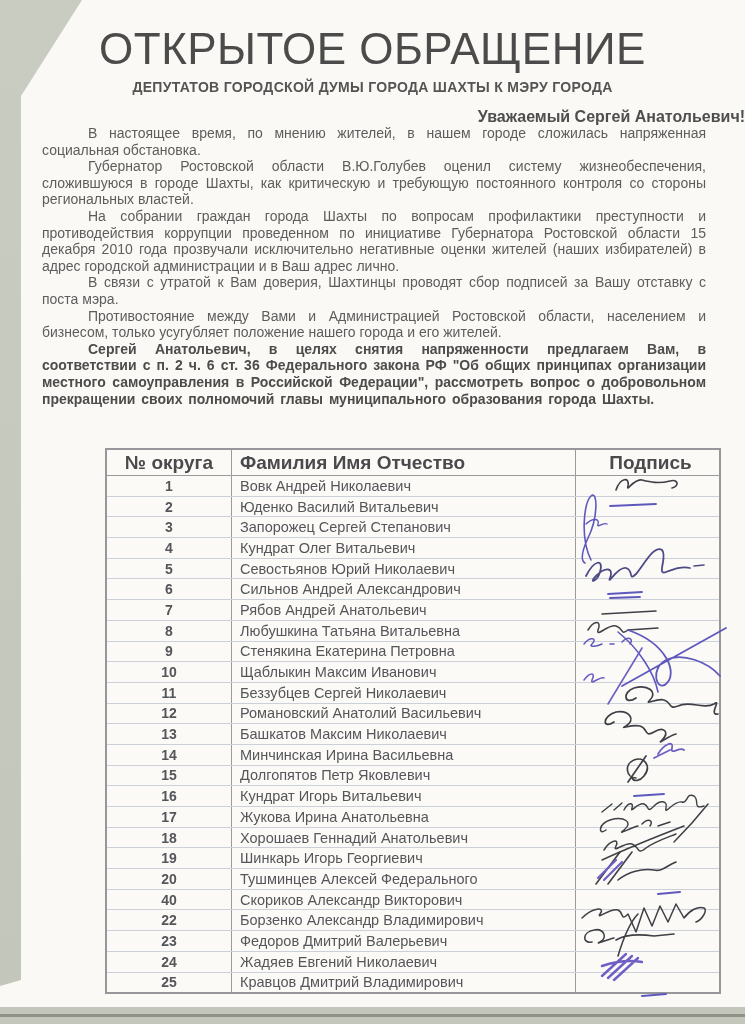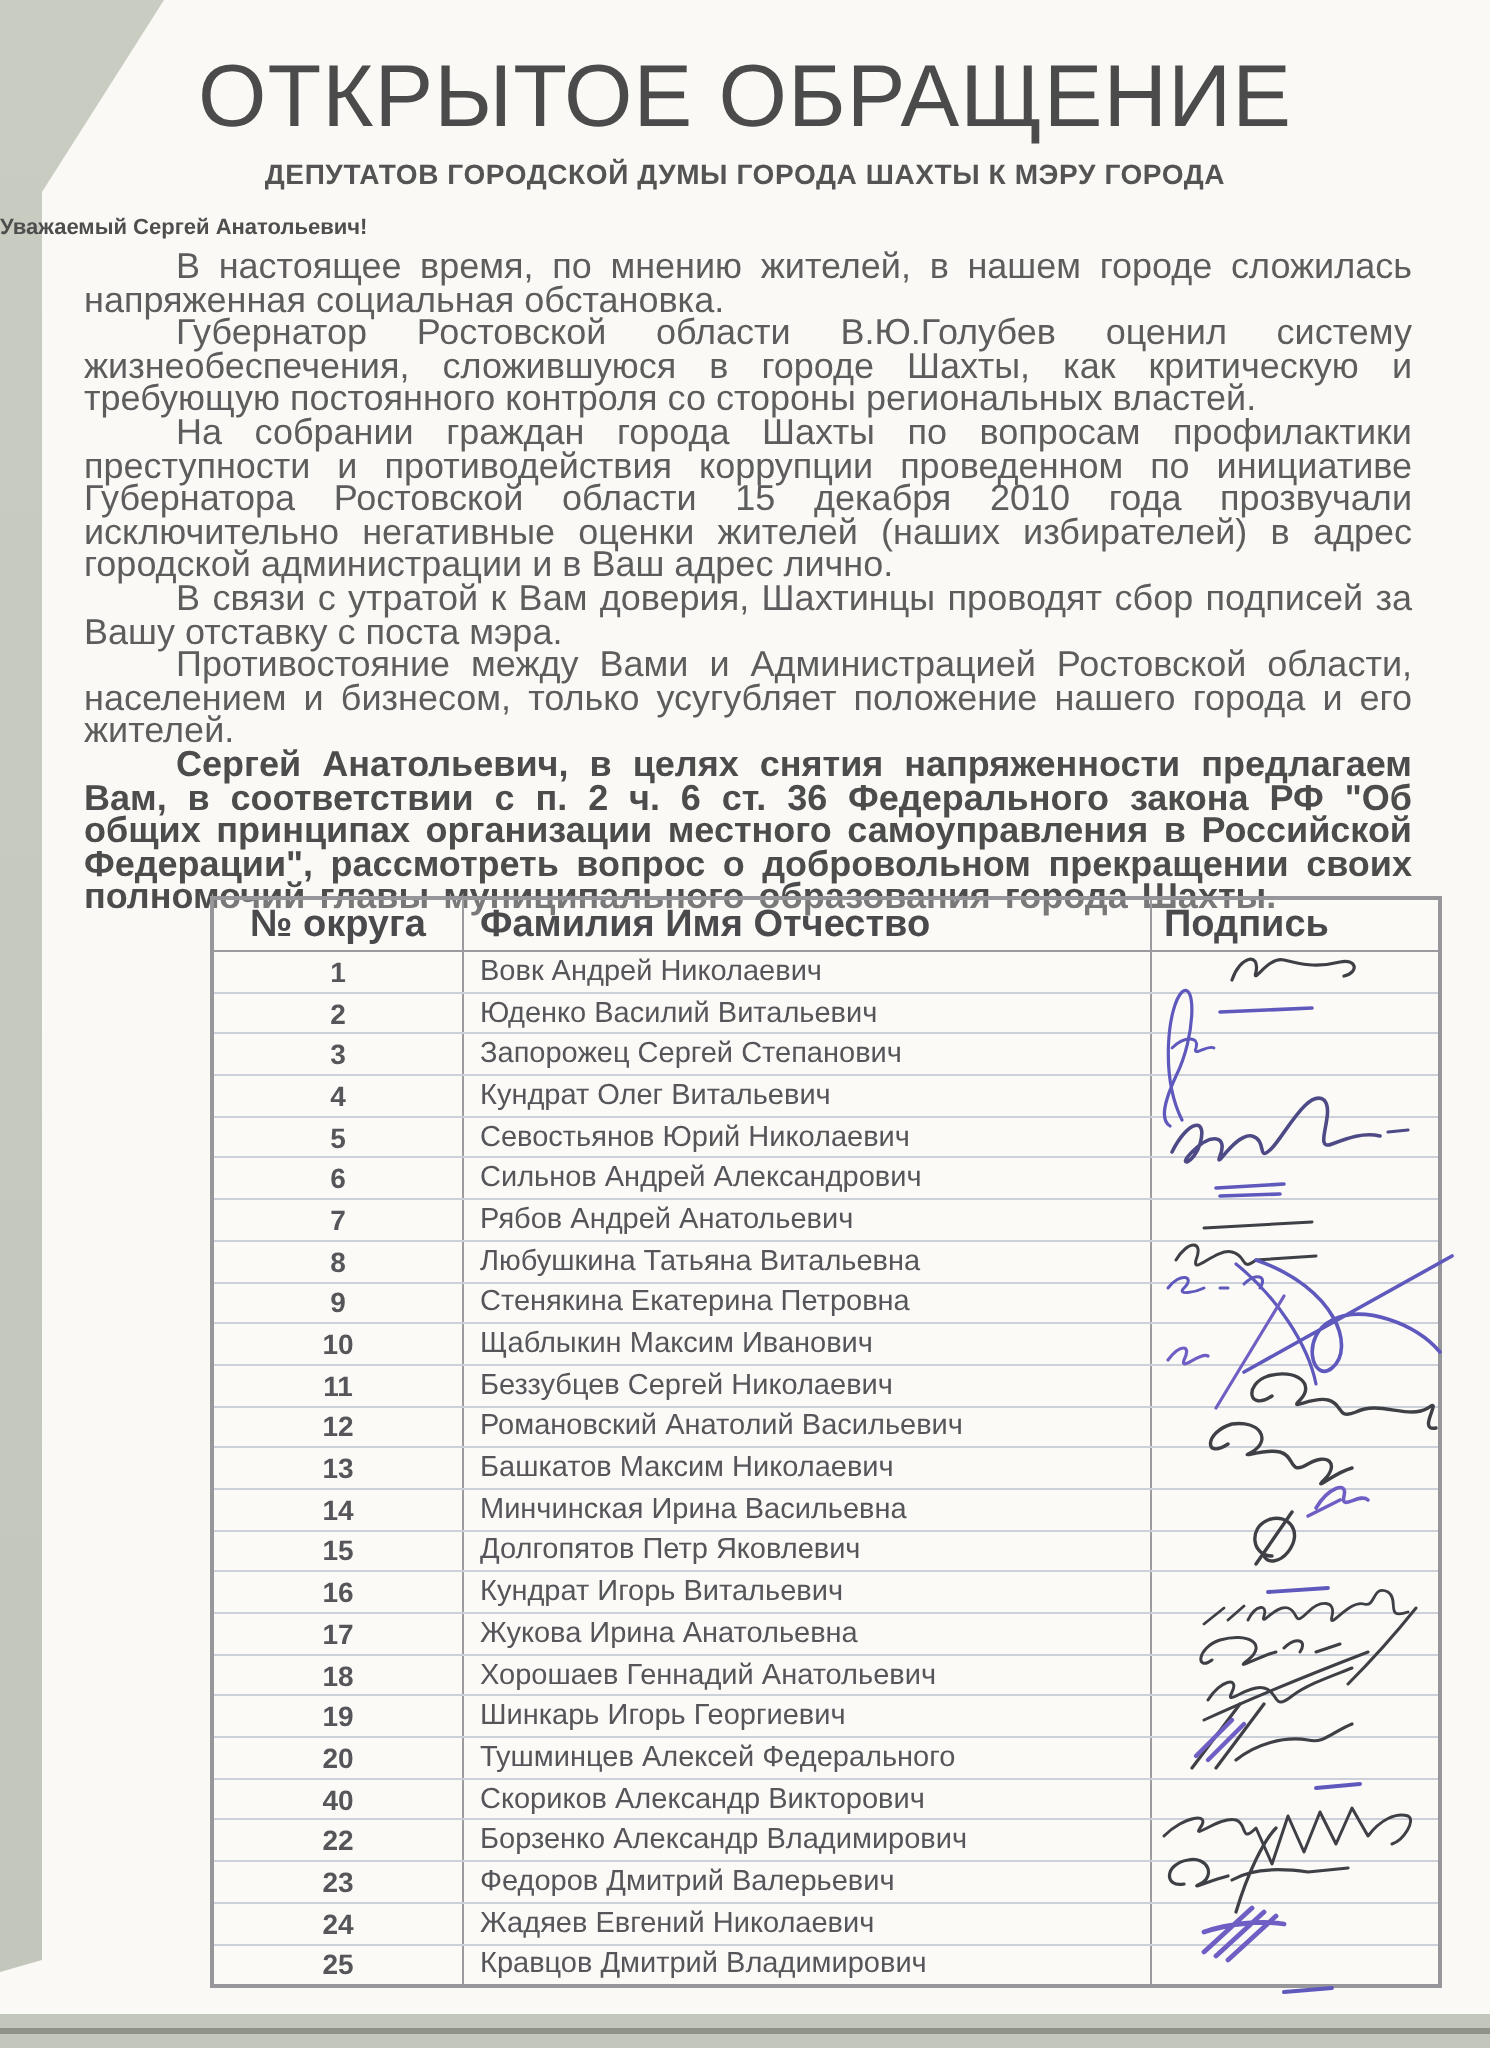--- a/index.html
+++ b/index.html
@@ -22,46 +22,46 @@
   }
   .title{
     position:absolute;top:24px;left:0;width:745px;text-align:center;
     font-size:44px;font-weight:normal;letter-spacing:.5px;color:#4b4b4b;
   }
   .subtitle{
     position:absolute;top:79px;left:0;width:745px;text-align:center;
     font-size:14px;font-weight:bold;letter-spacing:.3px;color:#545454;
   }
   .salutation{
-    position:absolute;top:108px;left:0;width:745px;text-align:left;
-    font-size:11px;font-weight:bold;color:#4e4e4e;
+    position:absolute;top:108px;left:0;width:745px;text-align:right;
+    font-size:16px;font-weight:bold;color:#4e4e4e;
   }
   .body-text{
     position:absolute;top:125px;left:42px;width:664px;
   }
   .body-text p{
     margin:0;text-align:justify;text-indent:46px;
-    font-size:18px;line-height:16.6px;color:#5d5d5d;
+    font-size:14px;line-height:16.6px;color:#5d5d5d;
   }
   .body-text p.bold{font-weight:bold;color:#4c4c4c;word-spacing:2px;}
   .dep-table{
     position:absolute;left:105px;top:448px;width:612px;
     border:2px solid #97979b;background:rgba(255,255,255,.25);
   }
   .thead,.trow{
     display:grid;grid-template-columns:125px 344px 143px;
     align-items:center;
   }
   .thead{height:25px;border-bottom:1.5px solid #9b9b9f;}
   .trow{height:19.7px;border-bottom:1px solid #ccd0d8;}
   .trow:last-child{border-bottom:none;}
   .h1,.h2,.h3{font-size:19px;font-weight:bold;color:#4a4a4c;}
   .h1{text-align:center;border-right:1.5px solid #9b9b9f;height:100%;display:flex;align-items:center;justify-content:center;}
   .h2{padding-left:8px;border-right:1.5px solid #9b9b9f;height:100%;display:flex;align-items:center;}
-  .h3{padding-left:6px;}
+  .h3{padding-left:6px;text-align:center;}
   .c1{
     text-align:center;font-size:14px;font-weight:bold;color:#56565a;
     border-right:1.5px solid #9b9b9f;height:100%;display:flex;align-items:center;justify-content:center;
   }
   .c2{
     padding-left:8px;font-size:14.5px;color:#56565a;
     border-right:1.5px solid #9b9b9f;height:100%;display:flex;align-items:center;white-space:nowrap;
   }
   .c3{height:100%;}
   .ink{

